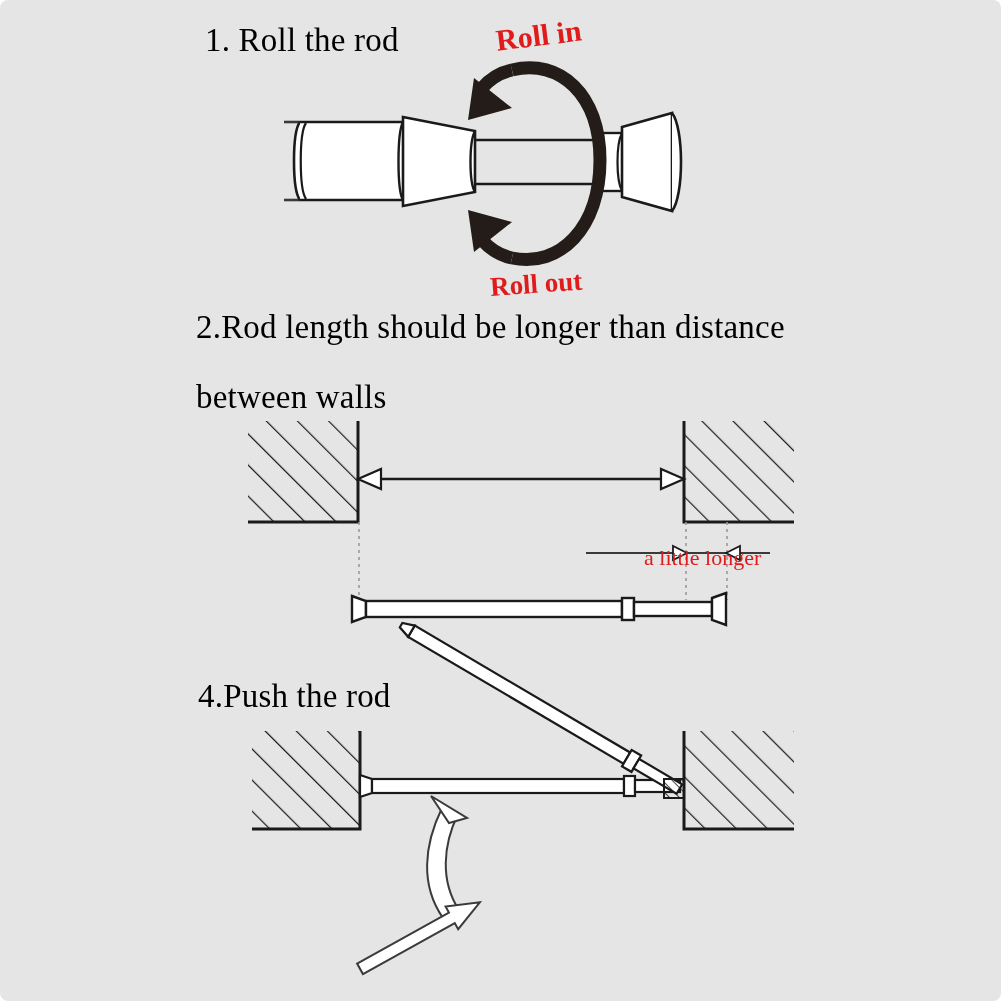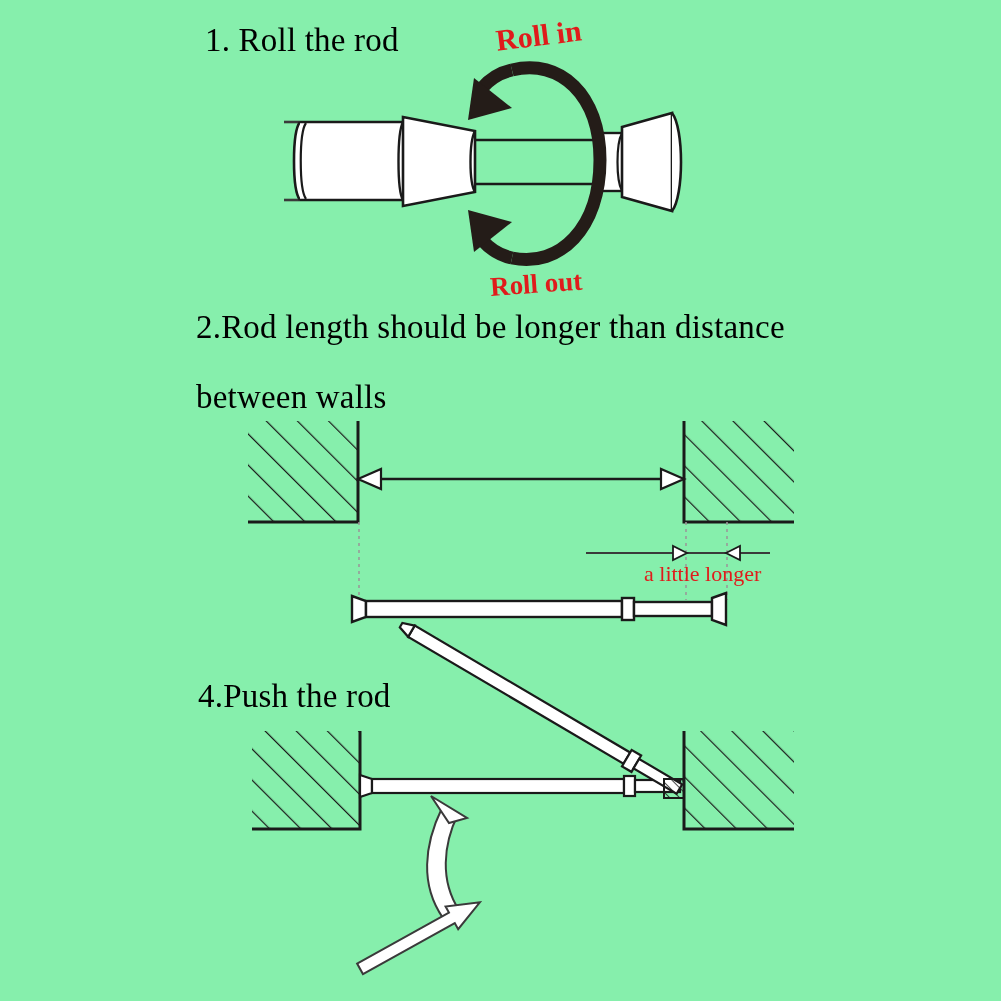--- a/index.html
+++ b/index.html
@@ -4,23 +4,24 @@
 <style>
   html, body {
     margin: 0;
     padding: 0;
     background: #ffffff;
   }
   #page {
     position: relative;
     width: 1001px;
     height: 1001px;
-    background: #86efac;
+    background: #e5e5e5;
     overflow: hidden;
     font-family: "Liberation Serif", "DejaVu Serif", serif;
+    border-radius: 8px;
   }
   .heading {
     position: absolute;
     color: #000000;
     font-family: "Liberation Serif", "DejaVu Serif", serif;
     font-size: 33px;
     font-weight: 400;
     white-space: nowrap;
     letter-spacing: 0.2px;
   }
@@ -185,17 +186,17 @@
       <g transform="rotate(-29 430 930)">
         <path d="M350,924 L455,924 L455,917 L487,930 L455,943 L455,936 L350,936 Z" fill="#ffffff" stroke="#3a3a3a" stroke-width="2"></path>
       </g>
     </g>
   </svg>
 
   <div class="heading" style="left:196px; top:309px;">2.Rod length should be longer than distance</div>
 
   <div class="heading" style="left:196px; top:379px;">between walls</div>
 
-  <div class="redlabel" style="left:644px; top:561px; font-size:22px; color:#e01b1b; font-weight:400;">a little longer</div>
+  <div class="redlabel" style="left:644px; top:545px; font-size:22px; color:#e01b1b; font-weight:400;">a little longer</div>
 
   <div class="heading" style="left:198px; top:678px;">4.Push the rod</div>
 
 </div>
 
 </body></html>

